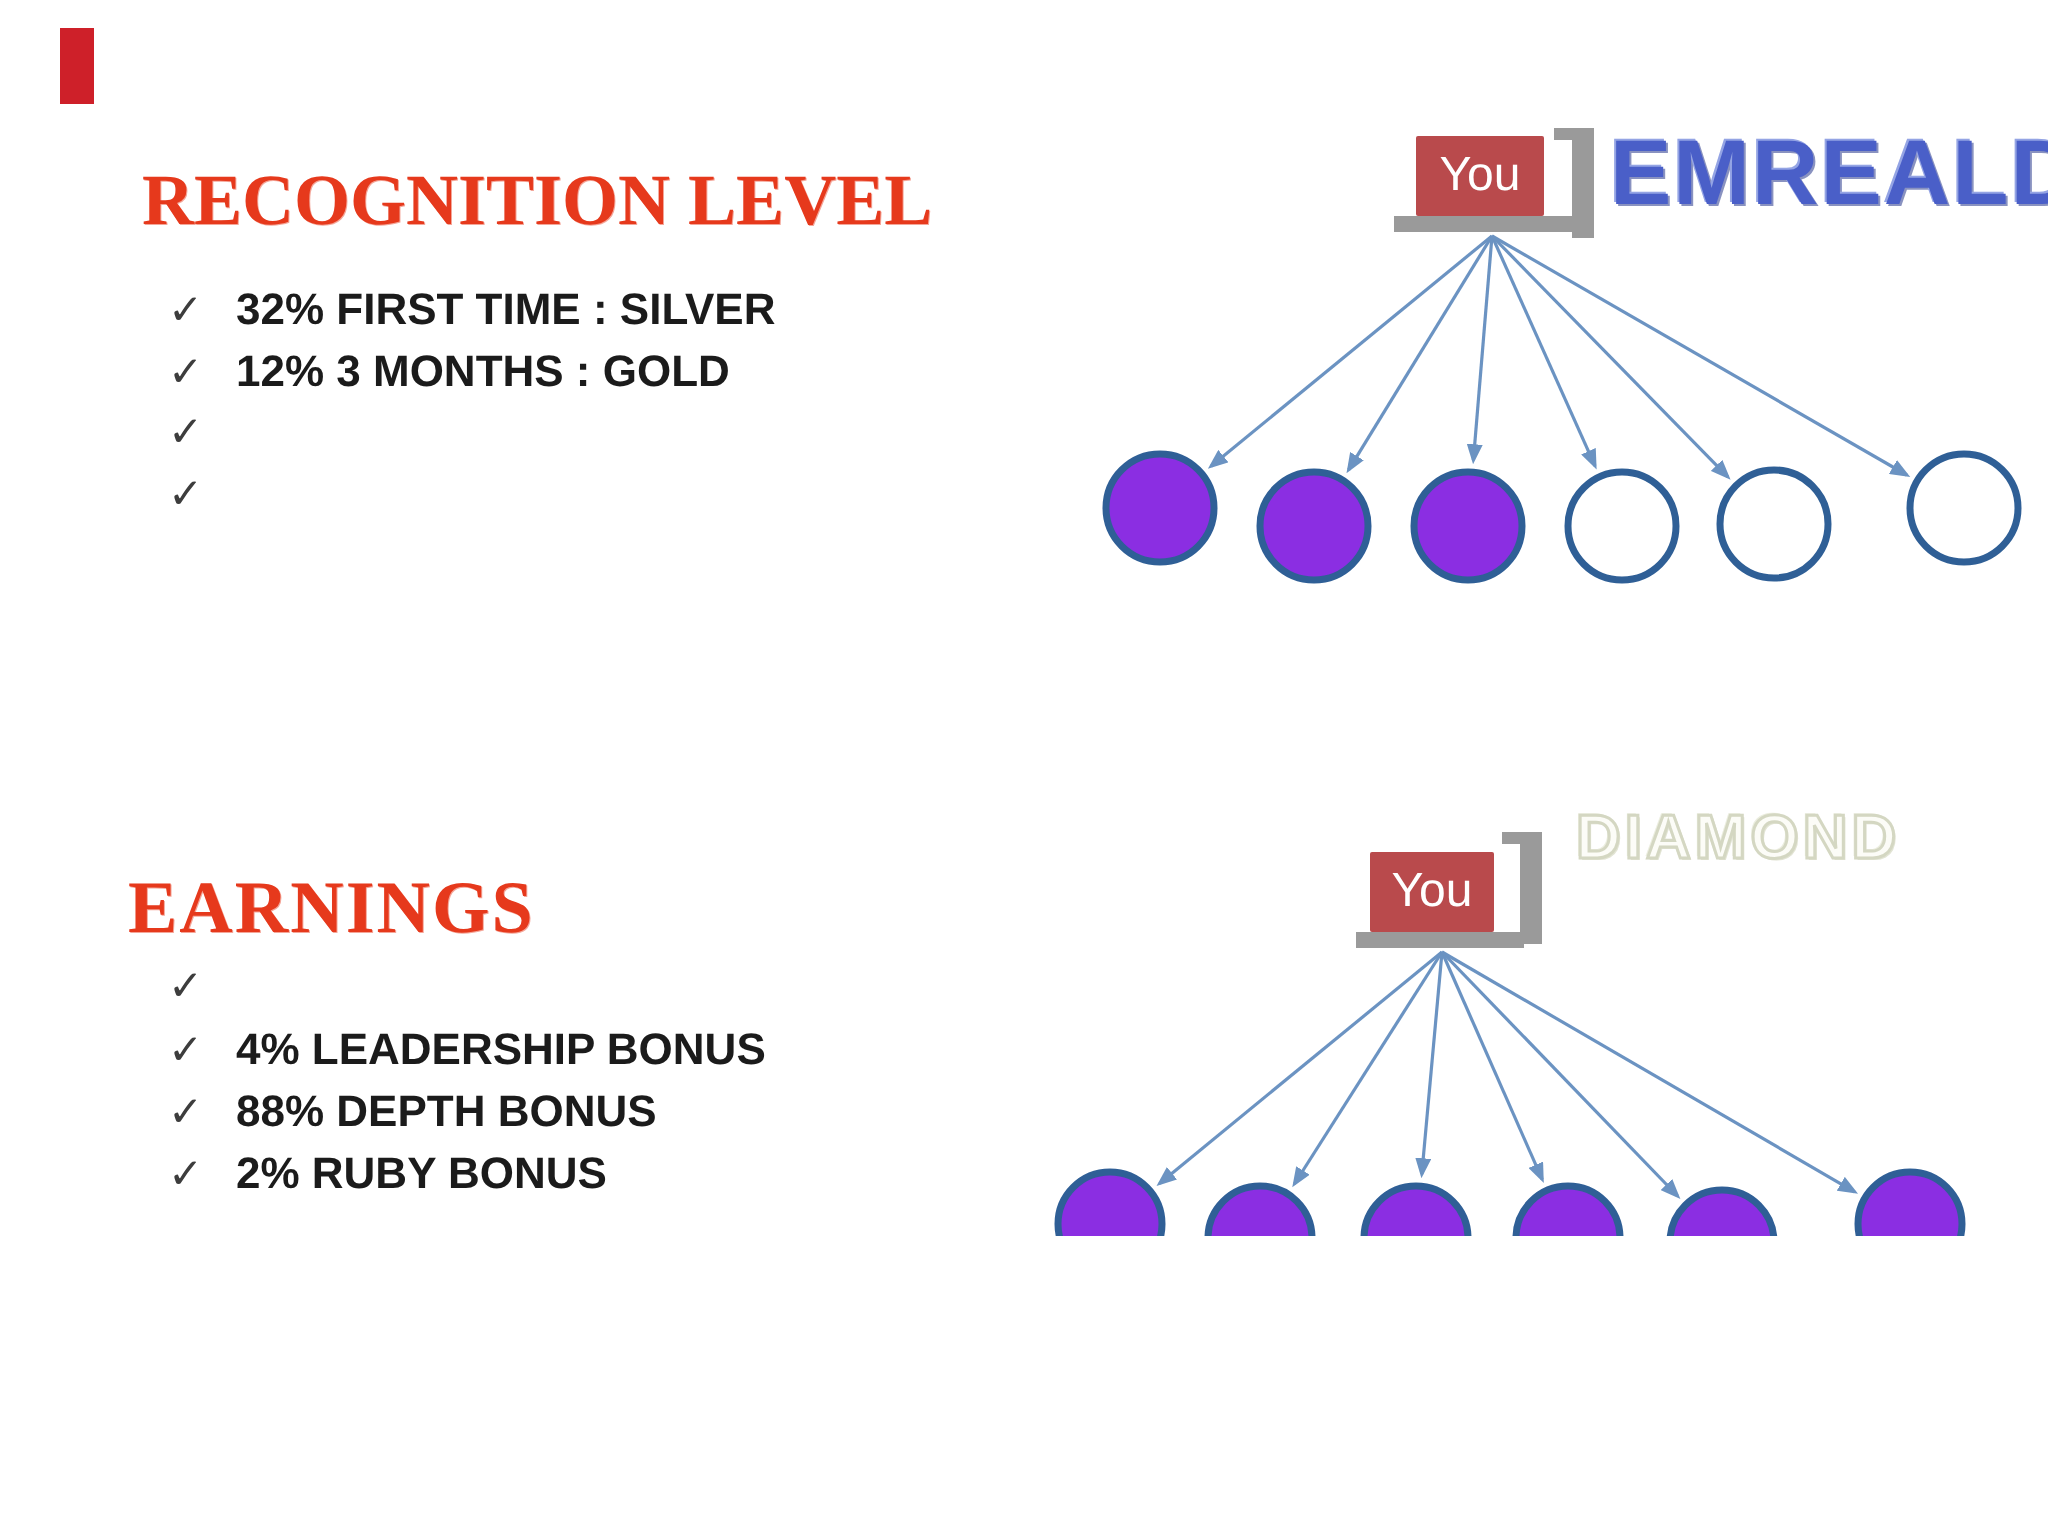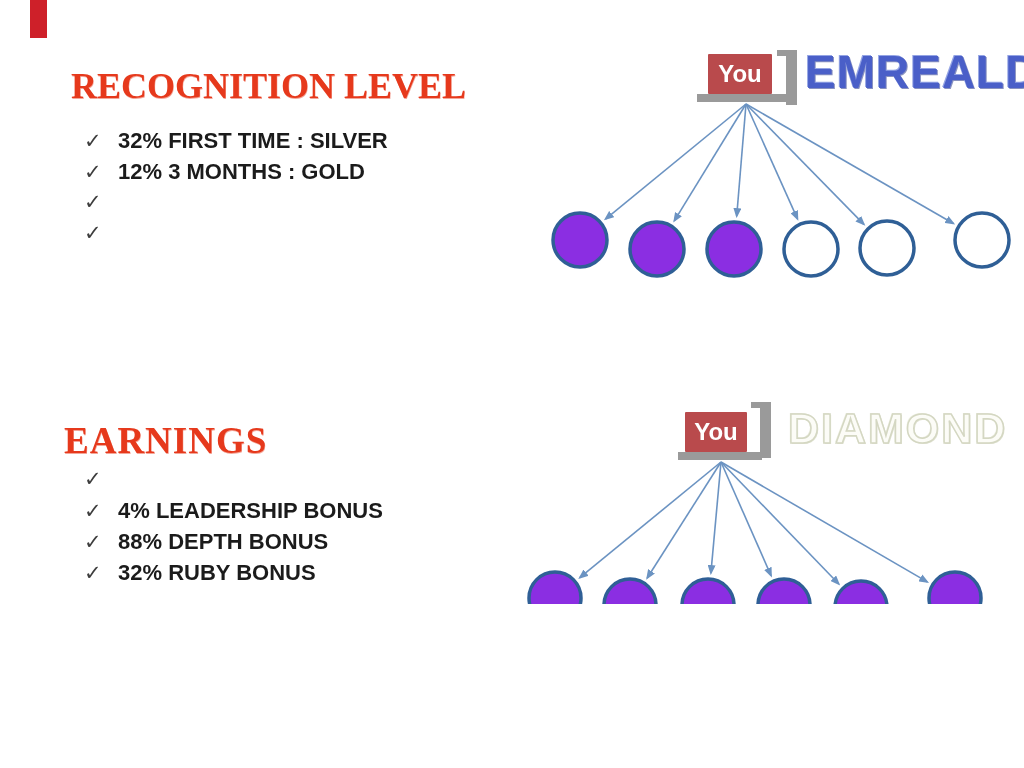--- a/index.html
+++ b/index.html
@@ -3,45 +3,45 @@
 <meta charset="utf-8">
 <style>
   :root{
     --corner-red:#ce2029; --heading:#e6391c; --list-text:#1b1b1b; --check:#3d3d3d;
     --root-box:#b94a4c; --root-box-text:#ffffff; --shadow-gray:#9a9a9a;
     --arrow:#6b93c2; --node-fill:#8b2ee2; --node-stroke:#2f5f96; --node-empty-fill:#ffffff;
     --emreald-blue:#4a5fc8; --emreald-bevel:#94a4e4; --diamond-white:#fcfcf7; --diamond-outline:#d4d7c2;
   }
   html,body{margin:0;padding:0;background:#fff;}
   .slide{position:relative;width:1024px;height:604px;background:#ffffff;overflow:hidden;
-         font-family:"Liberation Sans",sans-serif;}
+         font-family:"Liberation Sans",sans-serif;margin-top:14px;}
   .corner-bar{position:absolute;left:30px;top:0;width:17px;height:38px;background:var(--corner-red);}
   .fancy-heading{position:absolute;margin:0;font-family:"Liberation Serif",serif;font-weight:700;
          color:var(--heading);line-height:1;white-space:nowrap;
          text-shadow:0.5px 0.5px 0 rgba(230,57,28,.45);}
   #heading-1{left:71px;top:68px;font-size:36px;letter-spacing:0px;}
   #heading-2{left:64px;top:422px;font-size:37px;letter-spacing:1px;}
   .checklist{position:absolute;list-style:none;margin:0;padding:0;}
   #checklist-1{left:84px;top:128px;}
   #checklist-2{left:84px;top:467px;}
   .checklist li{display:flex;align-items:baseline;height:31px;font-weight:700;font-size:22px;
          color:var(--list-text);white-space:nowrap;}
   .check{width:34px;flex:0 0 34px;color:var(--check);font-size:21px;font-weight:400;
          font-family:"DejaVu Sans",sans-serif;}
   .you-box{position:absolute;display:flex;align-items:center;justify-content:center;
-         background:var(--root-box);color:var(--root-box-text);font-weight:700;z-index:3;
+         background:var(--root-box);color:var(--root-box-text);font-weight:400;z-index:3;
          border-radius:1px;}
   #you-1{left:708px;top:54px;width:64px;height:40px;font-size:24px;}
   #you-2{left:685px;top:412px;width:62px;height:40px;font-size:24px;}
   .gray-piece{position:absolute;background:var(--shadow-gray);z-index:2;}
   .big-title{position:absolute;margin:0;font-weight:700;line-height:1.2;white-space:nowrap;
          font-family:"Liberation Sans",sans-serif;}
   #title-1{left:805px;top:45px;font-size:46px;letter-spacing:1px;color:var(--emreald-blue);
          text-shadow:-1px -1px 0 var(--emreald-bevel),1px 1px 0 rgba(40,56,140,.55);}
-  #title-2{left:788px;top:403px;font-size:43px;letter-spacing:2px;color:var(--diamond-white);
+  #title-2{left:788px;top:386px;font-size:31px;letter-spacing:2px;color:var(--diamond-white);
          -webkit-text-stroke:1.5px var(--diamond-outline);
          text-shadow:1px 1px 0 #e2e4d4,-1px -1px 0 #eceee0;}
   #diagram-svg{position:absolute;left:0;top:0;z-index:1;pointer-events:none;}
 </style>
 </head>
 <body>
 
 <div class="slide">
 
   <div class="corner-bar"></div>
@@ -72,21 +72,21 @@
     <li>
       <span class="check">✓</span>
       <span>4% LEADERSHIP BONUS</span>
     </li>
     <li>
       <span class="check">✓</span>
       <span>88% DEPTH BONUS</span>
     </li>
     <li>
       <span class="check">✓</span>
-      <span>32% RUBY BONUS</span>
+      <span>2% RUBY BONUS</span>
     </li>
   </ul>
 
   <div class="gray-piece" style="left:697px;top:94px;width:90px;height:8px;"></div>
   <div class="gray-piece" style="left:786px;top:50px;width:11px;height:55px;"></div>
   <div class="gray-piece" style="left:777px;top:50px;width:19px;height:6px;"></div>
   <div class="you-box" id="you-1">
     <span>You</span>
   </div>
   <h2 class="big-title" id="title-1">EMREALD</h2>

